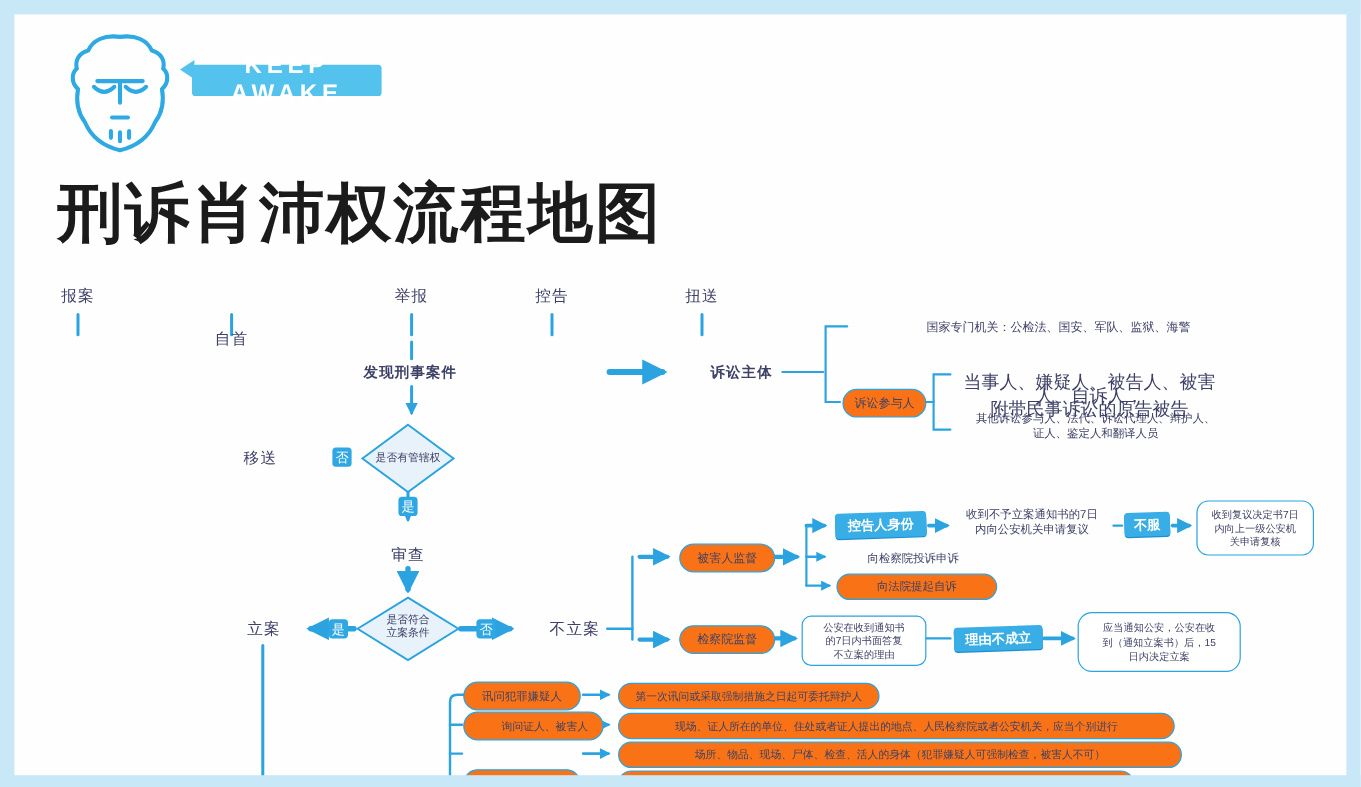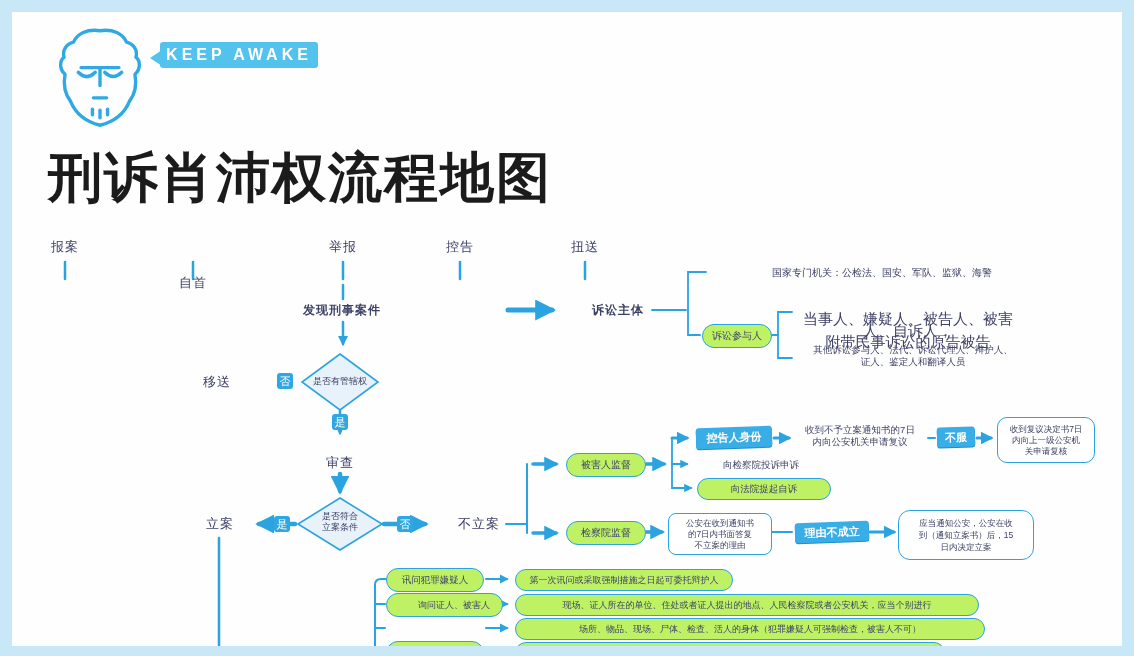--- a/index.html
+++ b/index.html
@@ -5,21 +5,21 @@
   html,body{margin:0;padding:0;background:#eef6fb;}
   #canvas{
     position:relative;width:1134px;height:656px;overflow:hidden;
     background:#fefefe;font-family:"Liberation Sans","DejaVu Sans",sans-serif;
   }
   .frame{position:absolute;background:#c9e8f7;z-index:9;}
   .abs{position:absolute;}
   .txt{color:#3e4166;}
   .pre{white-space:pre-line;}
   .ctr{display:flex;align-items:center;justify-content:center;text-align:center;}
-  .stadium{border:1.5px solid #2aa3e0;border-radius:999px;background:#bef264;color:#3e4166;}
+  .stadium{border:1.5px solid #2aa3e0;border-radius:999px;background:#f97316;color:#3e4166;}
   .rbox{border:1.5px solid #2aa3e0;border-radius:10px;background:#fff;color:#3e4166;}
   .chip{background:#38ade6;color:#fff;font-weight:bold;border-radius:3px;
         box-shadow:0 1px 0 #1d8fd0;transform:rotate(-2deg);}
   .badge{position:absolute;width:16px;height:16px;background:#2fa7e3;color:#fff;
          font-size:11px;border-radius:3px;display:flex;align-items:center;
          justify-content:center;z-index:3;}
   .lbl13{font-size:13px;letter-spacing:1px;}
   .node-title{font-size:12px;letter-spacing:1px;font-weight:bold;}
   svg.layer{position:absolute;left:0;top:0;z-index:1;}
   .z2{z-index:2;}
@@ -97,21 +97,21 @@
       <path d="M27 49 Q36 58 45 49"></path>
       <path d="M55 49 Q64 58 73 49"></path>
       <path d="M30 44 H70"></path>
       <path d="M50 44 V63"></path>
       <path d="M43 76 H57"></path>
       <path d="M42 88 V94"></path>
       <path d="M50 89 V97"></path>
       <path d="M58 88 V94"></path>
     </g>
   </svg>
-  <div class="abs ctr z2" style="left:160px;top:42px;width:158px;height:26px;background:#53c3ee;border-radius:3px;color:#fff;font-weight:bold;font-size:16px;letter-spacing:4px;">
+  <div class="abs ctr z2" style="left:160px;top:54px;width:158px;height:26px;background:#53c3ee;border-radius:3px;color:#fff;font-weight:bold;font-size:20px;letter-spacing:4px;">
     <span>KEEP AWAKE</span>
   </div>
   <div class="abs z2" style="left:150px;top:50px;width:0;height:0;border-top:8px solid transparent;border-bottom:8px solid transparent;border-right:12px solid #53c3ee;"></div>
   <div class="abs z2" style="left:48px;top:142px;font-size:54px;font-weight:900;color:#1b1b1b;letter-spacing:2px;">刑诉肖沛权流程地图</div>
 
   <div class="abs ctr txt lbl13 z2" style="left:40px;top:238px;width:50px;">报案</div>
   <div class="abs ctr txt lbl13 z2" style="left:168px;top:238px;width:50px;margin-top:36px;">自首</div>
   <div class="abs ctr txt lbl13 z2" style="left:318px;top:238px;width:50px;">举报</div>
   <div class="abs ctr txt lbl13 z2" style="left:435px;top:238px;width:50px;">控告</div>
   <div class="abs ctr txt lbl13 z2" style="left:560px;top:238px;width:50px;">扭送</div>

